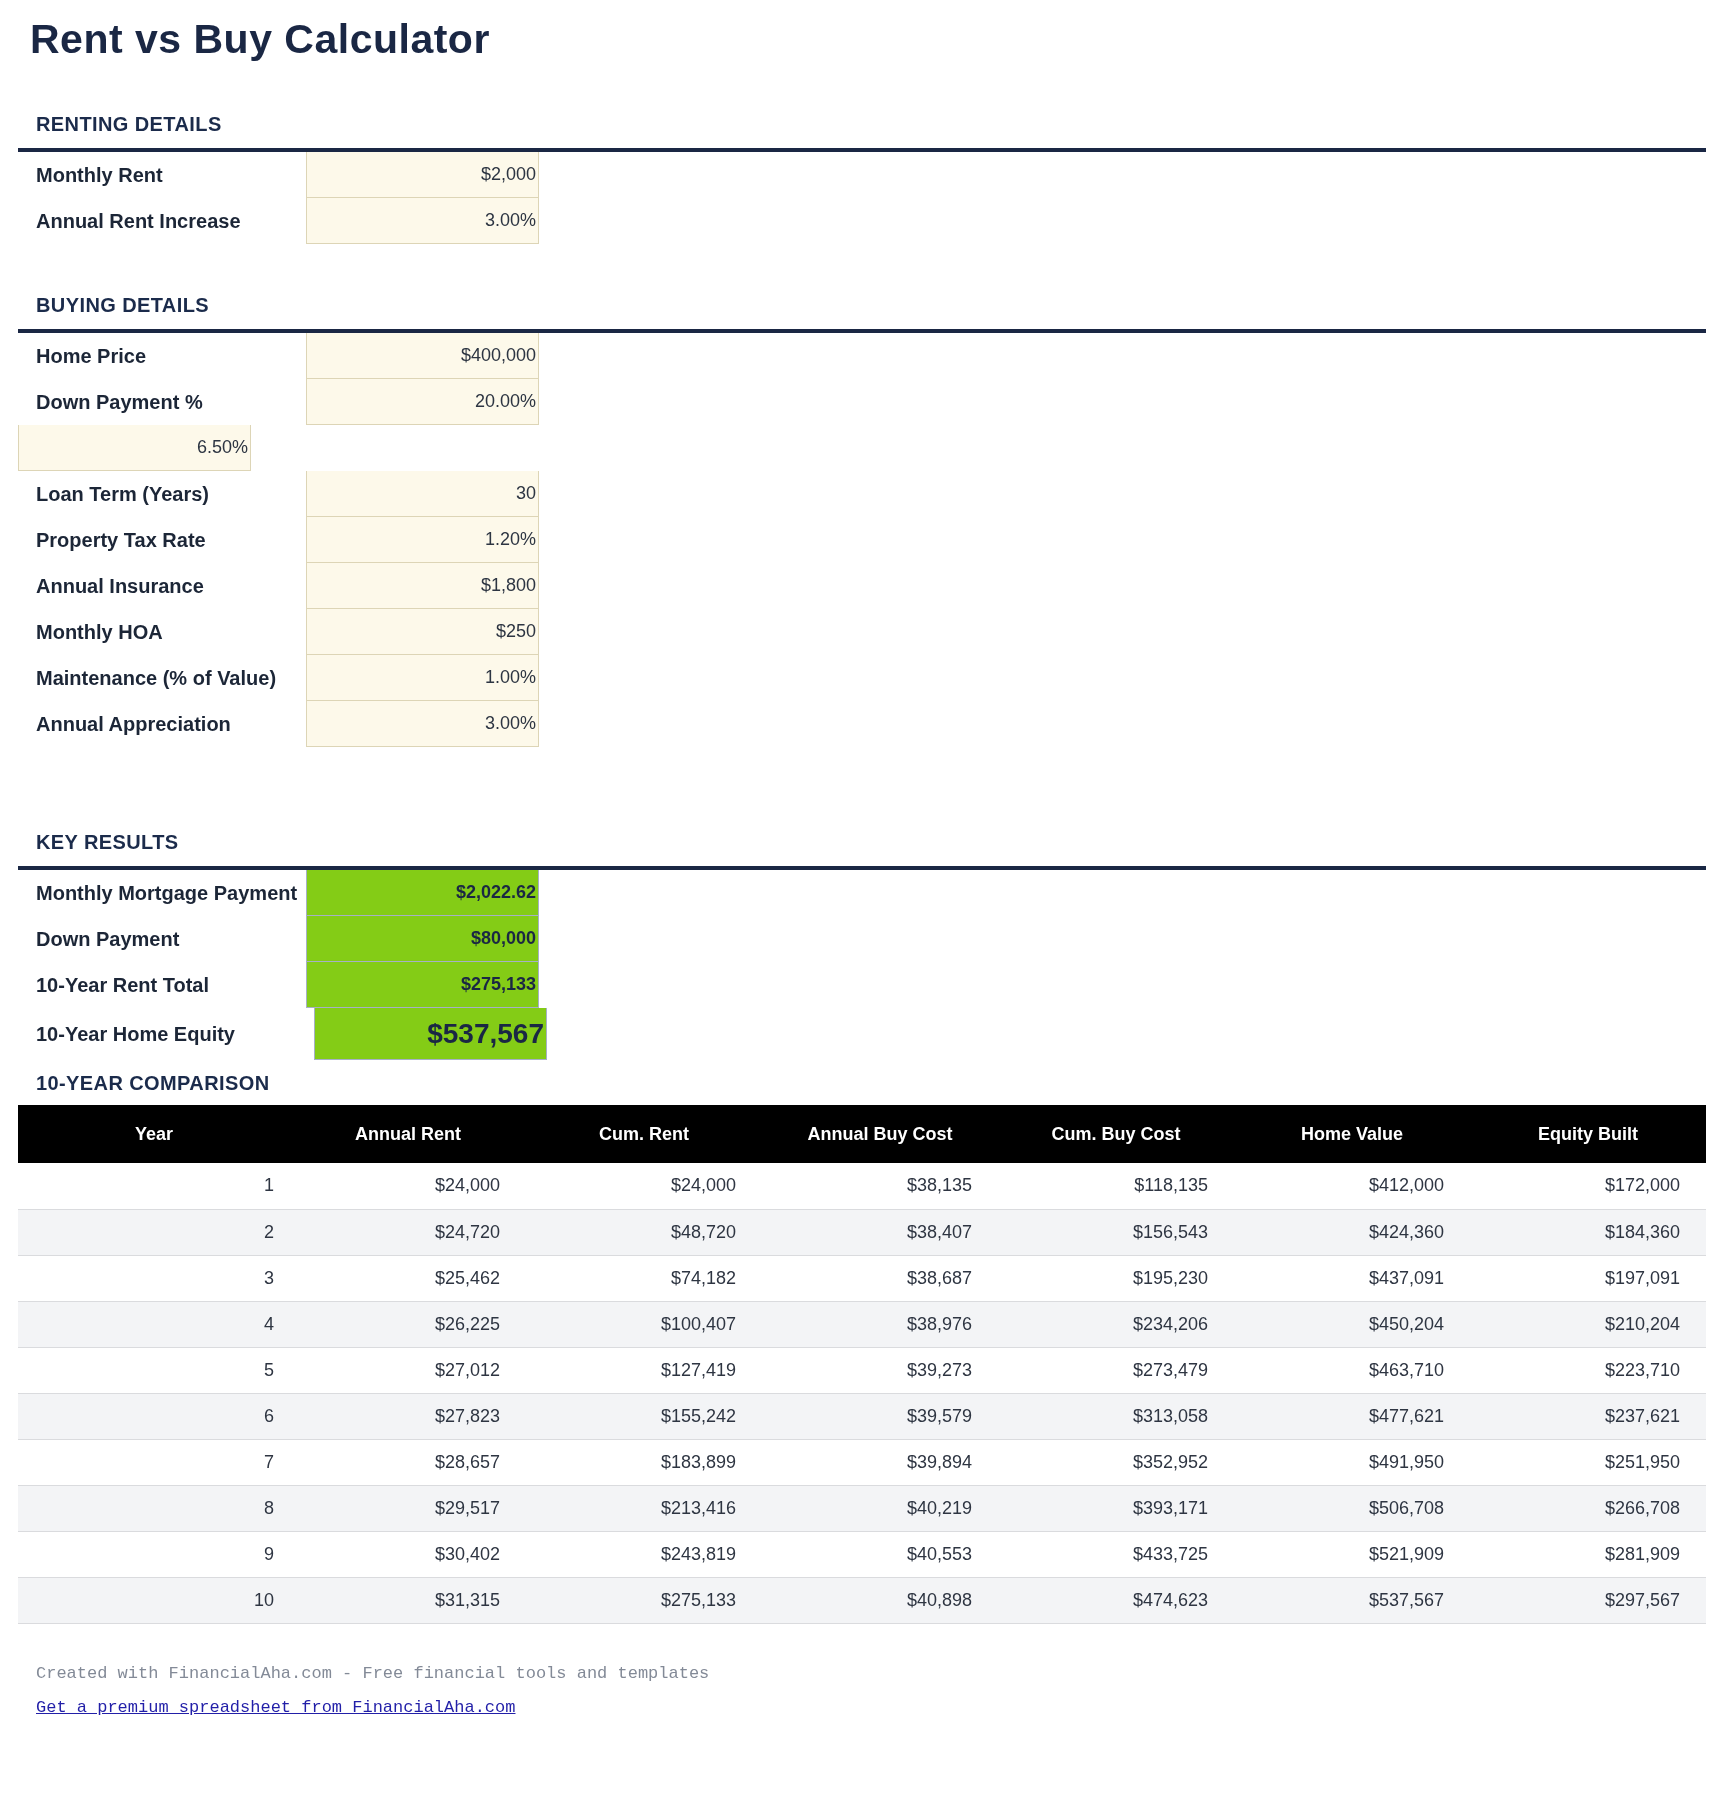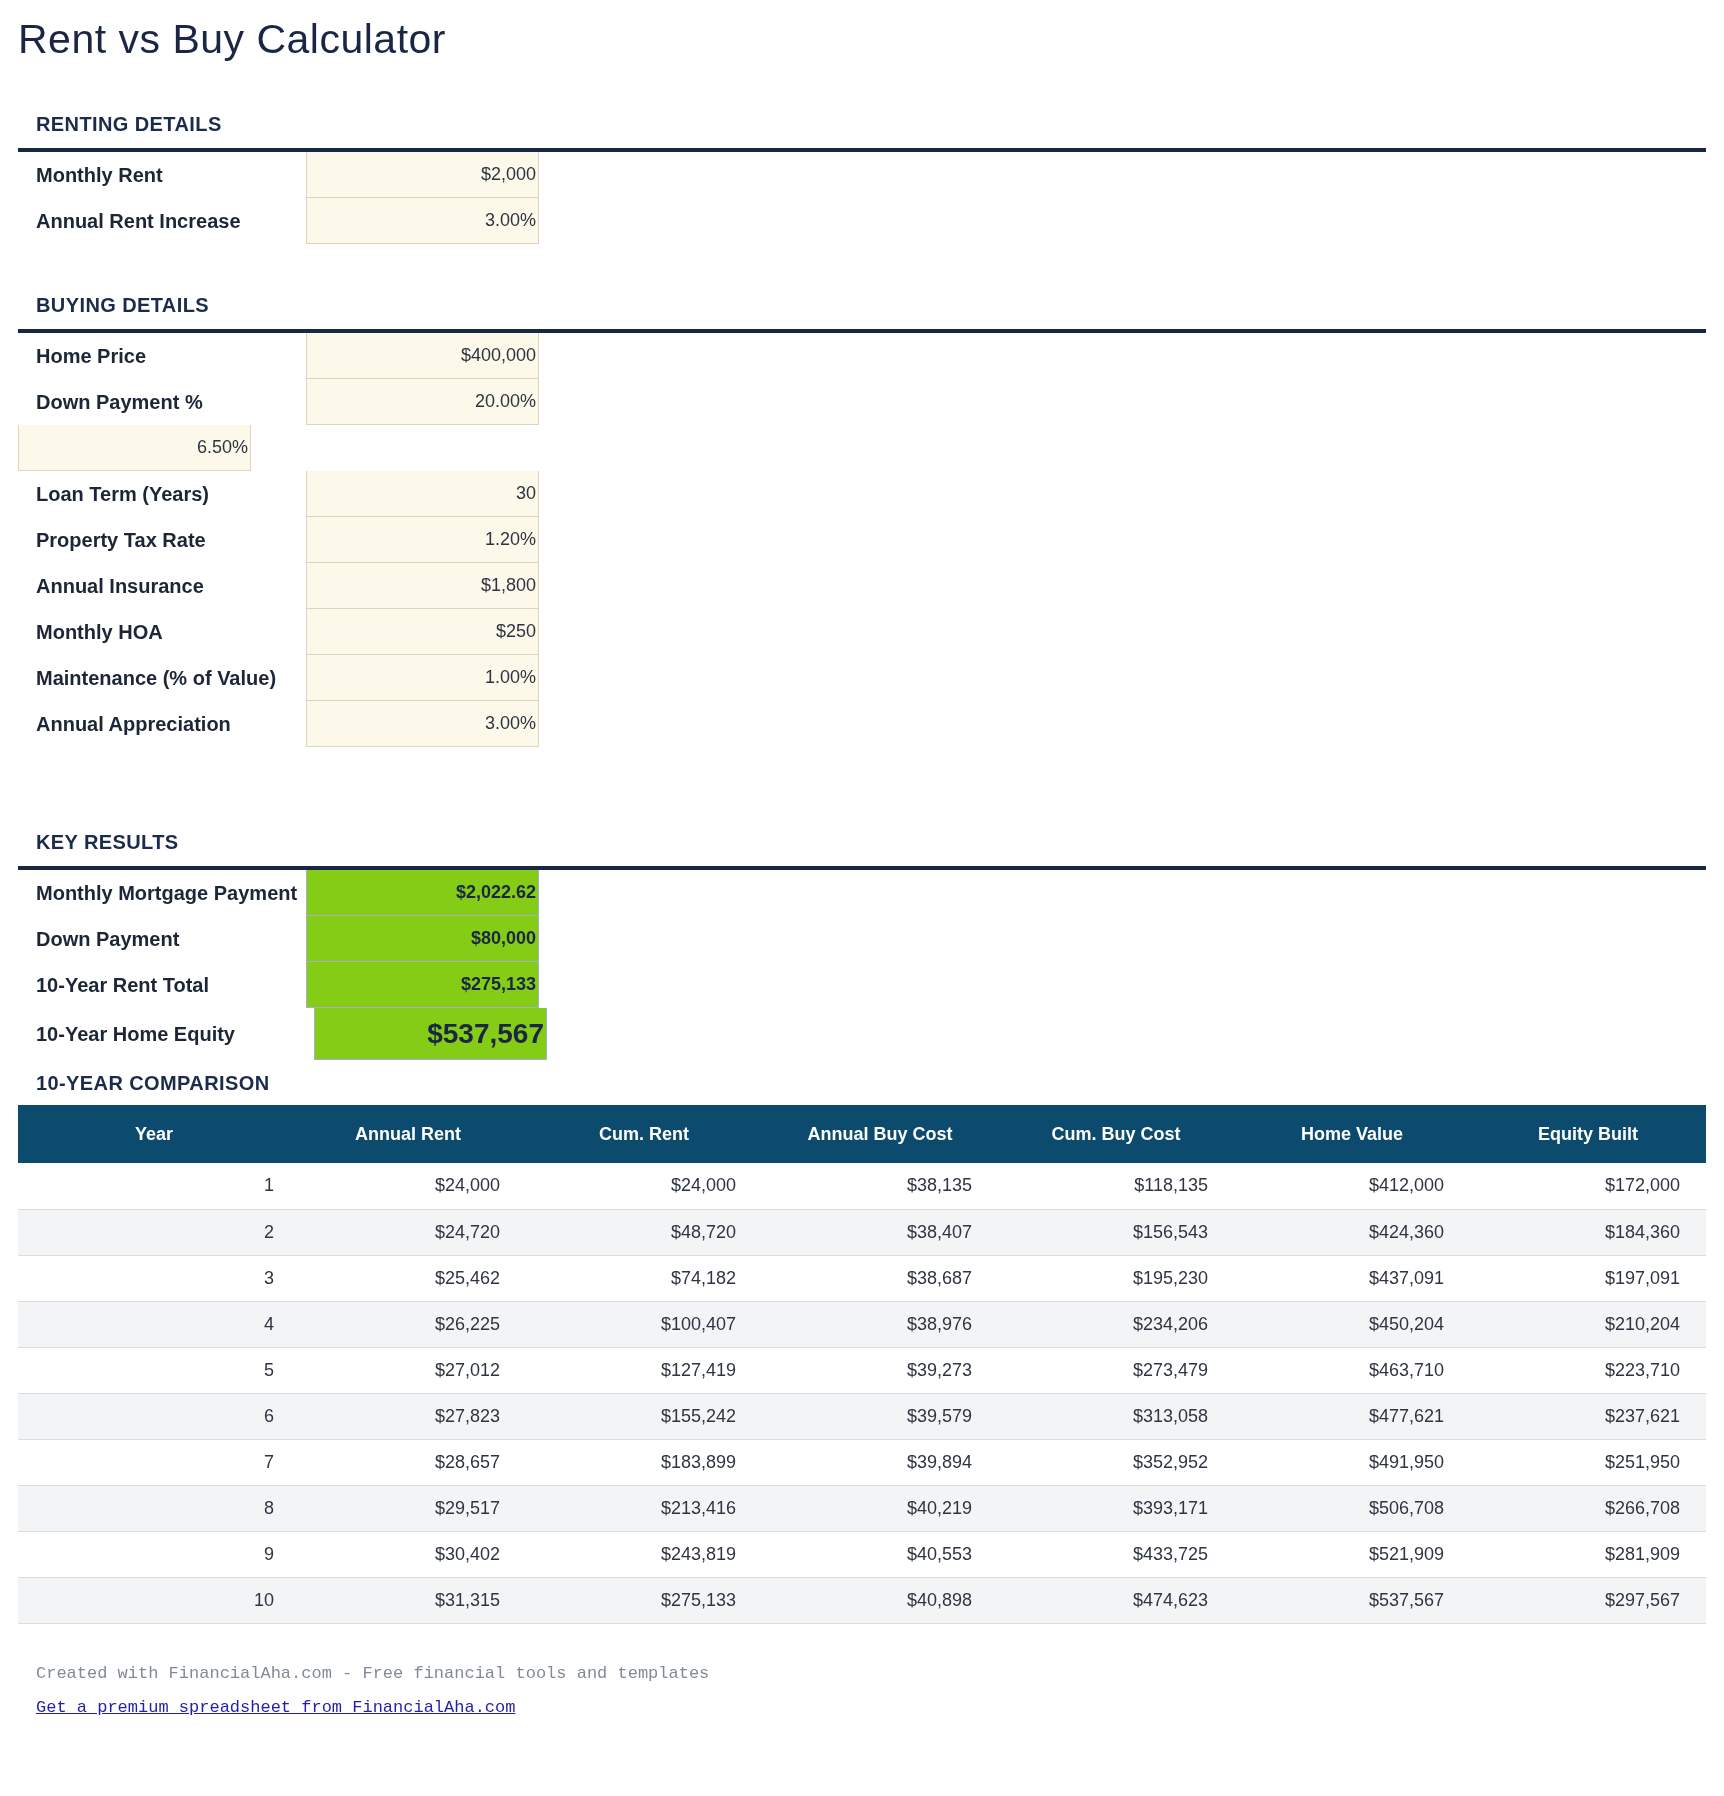--- a/index.html
+++ b/index.html
@@ -5,22 +5,22 @@
   * { box-sizing: border-box; margin: 0; padding: 0; }
   html, body { background: #ffffff; }
   body {
     width: 1724px; height: 1796px; overflow: hidden; position: relative;
     font-family: "Liberation Sans", "DejaVu Sans", sans-serif;
     color: #2d3542;
   }
   .page { padding: 14px 18px 0 18px; }
 
   .title {
-    margin-left: 0; margin-top: 2px;
-    font-size: 41px; font-weight: normal; color: #1a2744; letter-spacing: 0.5px;
+    margin-left: 12px; margin-top: 2px;
+    font-size: 41px; font-weight: bold; color: #1a2744; letter-spacing: 0.5px;
   }
   .subtitle {
     margin-left: 18px; margin-top: 36px;
     font-size: 17px; font-style: italic; color: #7c8494;
   }
 
   .section-heading {
     margin-left: 18px; margin-top: 50px;
     font-size: 20px; font-weight: bold; color: #1b2b4b; letter-spacing: 0.4px;
   }
@@ -50,21 +50,21 @@
     background: #84cc16;
     border-color: #a6b0c6;
     font-weight: bold; color: #1a2744;
   }
   .results-grid .drow.em .dvalue { font-size: 28px; }
 
   table.comp {
     width: 1688px; margin-top: 10px; border-collapse: collapse; table-layout: fixed;
   }
   table.comp thead th {
-    height: 58px; background: #0c4a6e; color: #ffffff;
+    height: 58px; background: #000000; color: #ffffff;
     font-size: 18px; font-weight: bold; text-align: center; vertical-align: middle;
   }
   table.comp tbody td {
     height: 46px; font-size: 18px; color: #2e3542;
     text-align: right; padding-right: 26px; vertical-align: middle;
     border-bottom: 1px solid #dadbde;
   }
   table.comp tbody td.year { padding-right: 16px; }
   table.comp tbody tr:nth-child(even) { background: #f3f4f6; }
 

